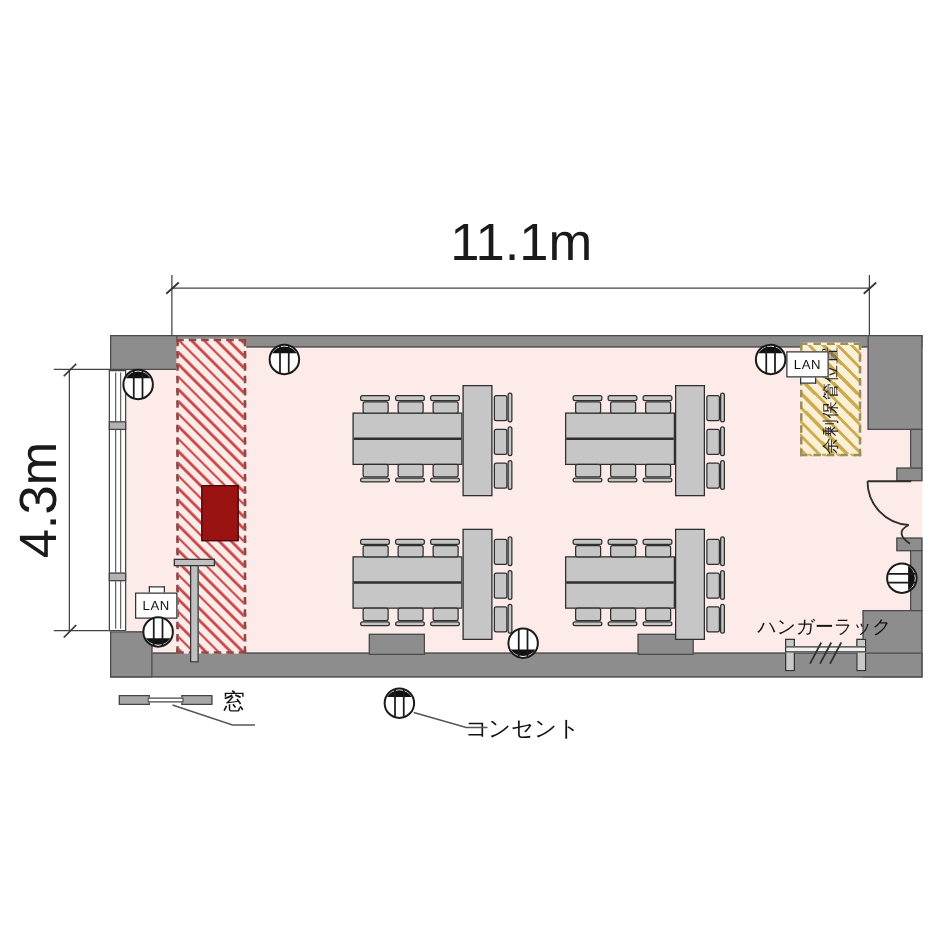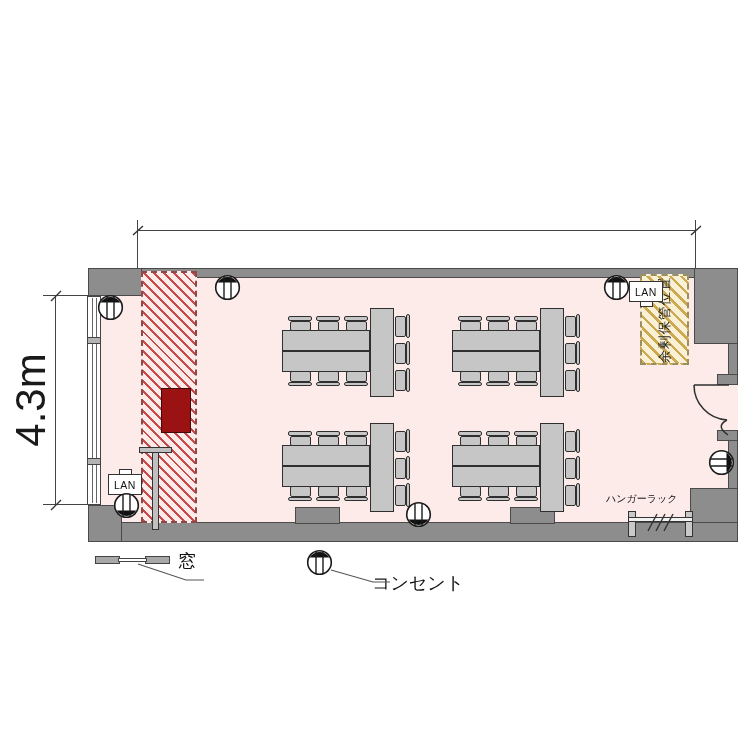--- a/index.html
+++ b/index.html
@@ -66,29 +66,30 @@
   .dir-right svg{transform:rotate(90deg);}
 
   
   .rackpost{width:8px;height:26px;background:#c9c9c9;border:1px solid #333;z-index:3;}
   .rackbar{left:628px;top:517px;width:65px;height:5px;background:#f2f2f2;border:1px solid #333;z-index:3;}
 
   
   .wincap{width:25px;height:8px;background:#a8a8a8;border:1px solid #444;top:556px;}
   .winmid{left:118px;top:558px;width:29px;height:4px;background:#fff;border:1px solid #444;}
   .jp-label{font-size:18px;color:#111;white-space:nowrap;}
-  .rack-label{font-size:10px;color:#111;white-space:nowrap;}
+  .rack-label{font-size:15px;color:#111;white-space:nowrap;}
 
   .overlay{position:absolute;left:0;top:0;pointer-events:none;z-index:7;}
 </style>
 </head>
 <body>
 
 <div class="page">
 
+  <div class="abs dim-w-label">11.1m</div>
   <div class="abs dline dlh" style="left:138px;top:230px;width:558px;"></div>
   <div class="abs dline dlv" style="left:137px;top:220px;height:50px;"></div>
   <div class="abs dline dlv" style="left:695px;top:220px;height:50px;"></div>
 
   <div class="abs dim-h-label">4.3m</div>
   <div class="abs dline dlv" style="left:55px;top:296px;height:209px;"></div>
   <div class="abs dline dlh" style="left:43px;top:295px;width:46px;"></div>
   <div class="abs dline dlh" style="left:43px;top:504px;width:46px;"></div>
 
   <div class="abs floor"></div>

